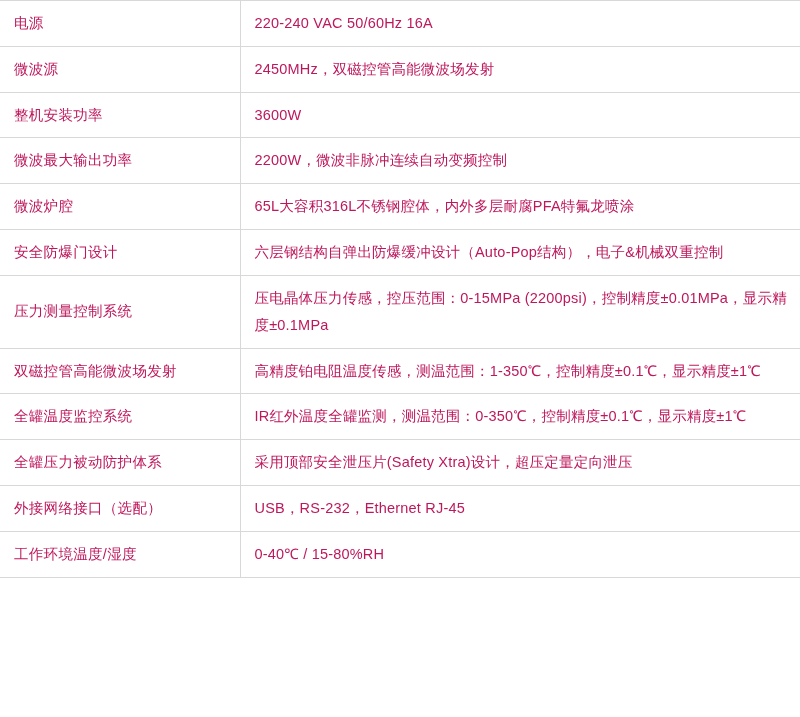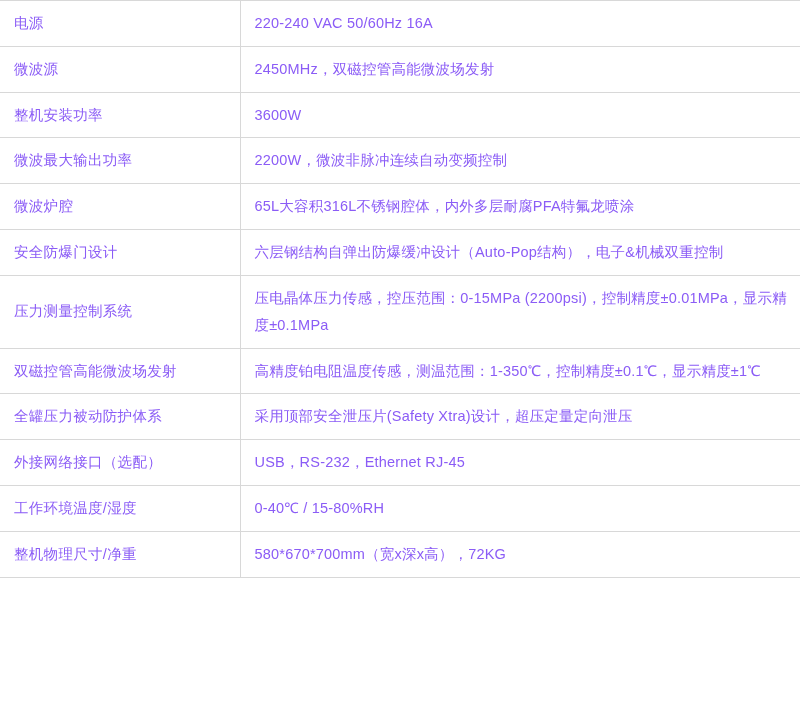--- a/index.html
+++ b/index.html
@@ -24,21 +24,21 @@
   .spec-table tr {
     border-bottom: 1px solid #d8d8d8;
   }
   .spec-table tr:first-child {
     border-top: 1px solid #d8d8d8;
   }
   .spec-table td {
     vertical-align: middle;
     font-size: 14.5px;
     line-height: 1.85;
-    color: #8b5cf6;
+    color: #be185d;
     padding: 9px 0 9px 0;
   }
   .spec-table td.label {
     padding-left: 14px;
     padding-right: 8px;
     border-right: 1px solid #d8d8d8;
     letter-spacing: 0.3px;
   }
   .spec-table td.value {
     padding-left: 14px;
@@ -81,29 +81,29 @@
     </tr>
     <tr>
       <td class="label">压力测量控制系统</td>
       <td class="value">压电晶体压力传感，控压范围：0-15MPa (2200psi)，控制精度±0.01MPa，显示精度±0.1MPa</td>
     </tr>
     <tr>
       <td class="label">双磁控管高能微波场发射</td>
       <td class="value">高精度铂电阻温度传感，测温范围：1-350℃，控制精度±0.1℃，显示精度±1℃</td>
     </tr>
     <tr>
+      <td class="label">全罐温度监控系统</td>
+      <td class="value">IR红外温度全罐监测，测温范围：0-350℃，控制精度±0.1℃，显示精度±1℃</td>
+    </tr>
+    <tr>
       <td class="label">全罐压力被动防护体系</td>
       <td class="value">采用顶部安全泄压片(Safety Xtra)设计，超压定量定向泄压</td>
     </tr>
     <tr>
       <td class="label">外接网络接口（选配）</td>
       <td class="value">USB，RS-232，Ethernet RJ-45</td>
     </tr>
     <tr>
       <td class="label">工作环境温度/湿度</td>
       <td class="value">0-40℃ / 15-80%RH</td>
     </tr>
-    <tr>
-      <td class="label">整机物理尺寸/净重</td>
-      <td class="value">580*670*700mm（宽x深x高），72KG</td>
-    </tr>
   </tbody>
 </table>
 
 </body></html>

